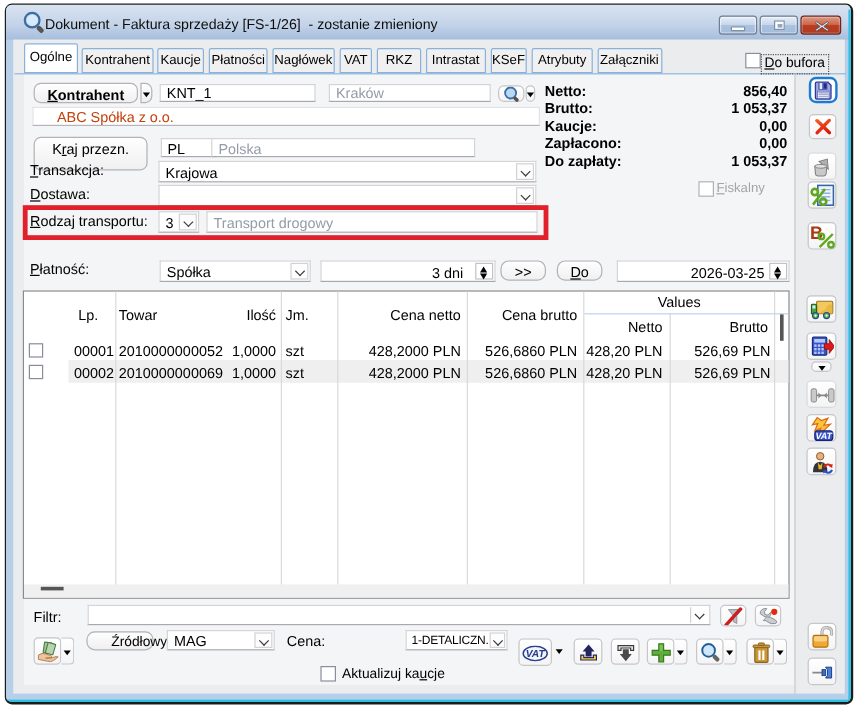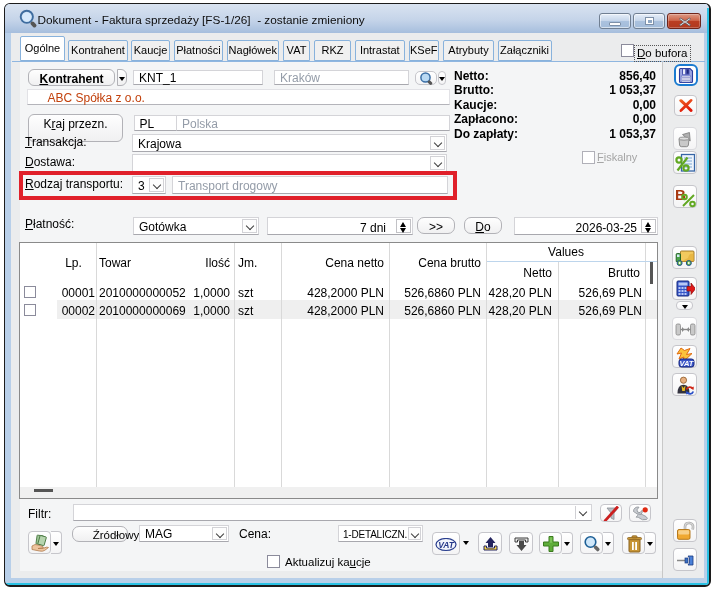--- a/index.html
+++ b/index.html
@@ -105,21 +105,21 @@
   <div class="fld" style="left:26.5px;top:89px;width:423.5px;height:15.5px;border-color:#e2e2e6;border-bottom-color:#b4b4ba;">
       <div class="ftxt" style="left:20px;top:1.5px;color:#c2410c;">ABC Spółka z o.o.</div>
     </div>
 
   <div class="btn" style="left:28px;top:113.5px;width:95px;height:28px;">
       <span style="top:2px;">K<u>r</u>aj przezn.</span>
     </div>
   <div class="fld" style="left:133.5px;top:114.5px;width:46px;height:16px;">
       <div class="ftxt" style="top:2px;">PL</div>
     </div>
-  <div class="fld" style="left:176px;top:114.5px;width:274px;height:16px;padding-left:16px;">
+  <div class="fld" style="left:176px;top:114.5px;width:220px;height:16px;padding-left:16px;">
       <div class="ftxt" style="top:2px;color:#949ca8;">Polska</div>
     </div>
 
   <div class="lbl" style="left:25px;top:135.5px;"><u>T</u>ransakcja:</div>
   <div class="fld" style="left:132px;top:134px;width:315px;height:18px;">
       <div class="ftxt" style="top:3px;">Krajowa</div>
     <div class="cbox">
         <div class="chev" style="left:3.5px;top:3px;"></div>
       </div>
     </div>
@@ -150,27 +150,27 @@
   <div class="blbl" style="left:454px;top:69.5px;width:202px;text-align:right;">856,40</div>
   <div class="blbl" style="left:454px;top:84px;width:202px;text-align:right;">1 053,37</div>
   <div class="blbl" style="left:454px;top:98.5px;width:202px;text-align:right;">0,00</div>
   <div class="blbl" style="left:454px;top:113px;width:202px;text-align:right;">0,00</div>
   <div class="blbl" style="left:454px;top:128px;width:202px;text-align:right;">1 053,37</div>
   <div class="cbx" style="left:582px;top:151px;border-color:#b0b0b8;"></div>
   <div class="glbl" style="left:597px;top:151px;color:#a5a5a5;"><u>F</u>iskalny</div>
 
   <div class="lbl" style="left:25px;top:218px;"><u>P</u>łatność:</div>
   <div class="fld" style="left:133px;top:217px;width:126px;height:18px;">
-      <div class="ftxt" style="top:3px;">Gotówka</div>
+      <div class="ftxt" style="top:3px;">Spółka</div>
     <div class="cbox">
         <div class="chev" style="left:3.5px;top:3px;"></div>
       </div>
     </div>
   <div class="fld" style="left:267px;top:217px;width:146px;height:18px;">
-    <div class="abs" style="right:26px;top:3px;font-size:12px;">7 dni</div>
+    <div class="abs" style="right:26px;top:3px;font-size:12px;">3 dni</div>
     <div class="abs" style="right:1px;top:1px;width:15px;height:14px;border:1px solid #c2c2c6;">
       <div class="darr" style="left:3px;top:1.5px;border-left:3.8px solid transparent;border-right:3.8px solid transparent;border-top:none;border-bottom:5px solid #000;"></div>
       <div class="darr" style="left:3px;top:8px;border-left:3.8px solid transparent;border-right:3.8px solid transparent;border-top:5px solid #000;"></div>
     </div>
   </div>
   <div class="btn" style="left:417px;top:217px;width:38px;height:17px;border-radius:7px;">
       <span style="top:2px;">&gt;&gt;</span>
     </div>
   <div class="btn" style="left:464px;top:217px;width:38px;height:17px;border-radius:7px;">
       <span style="top:2px;"><u>D</u>o</span>

